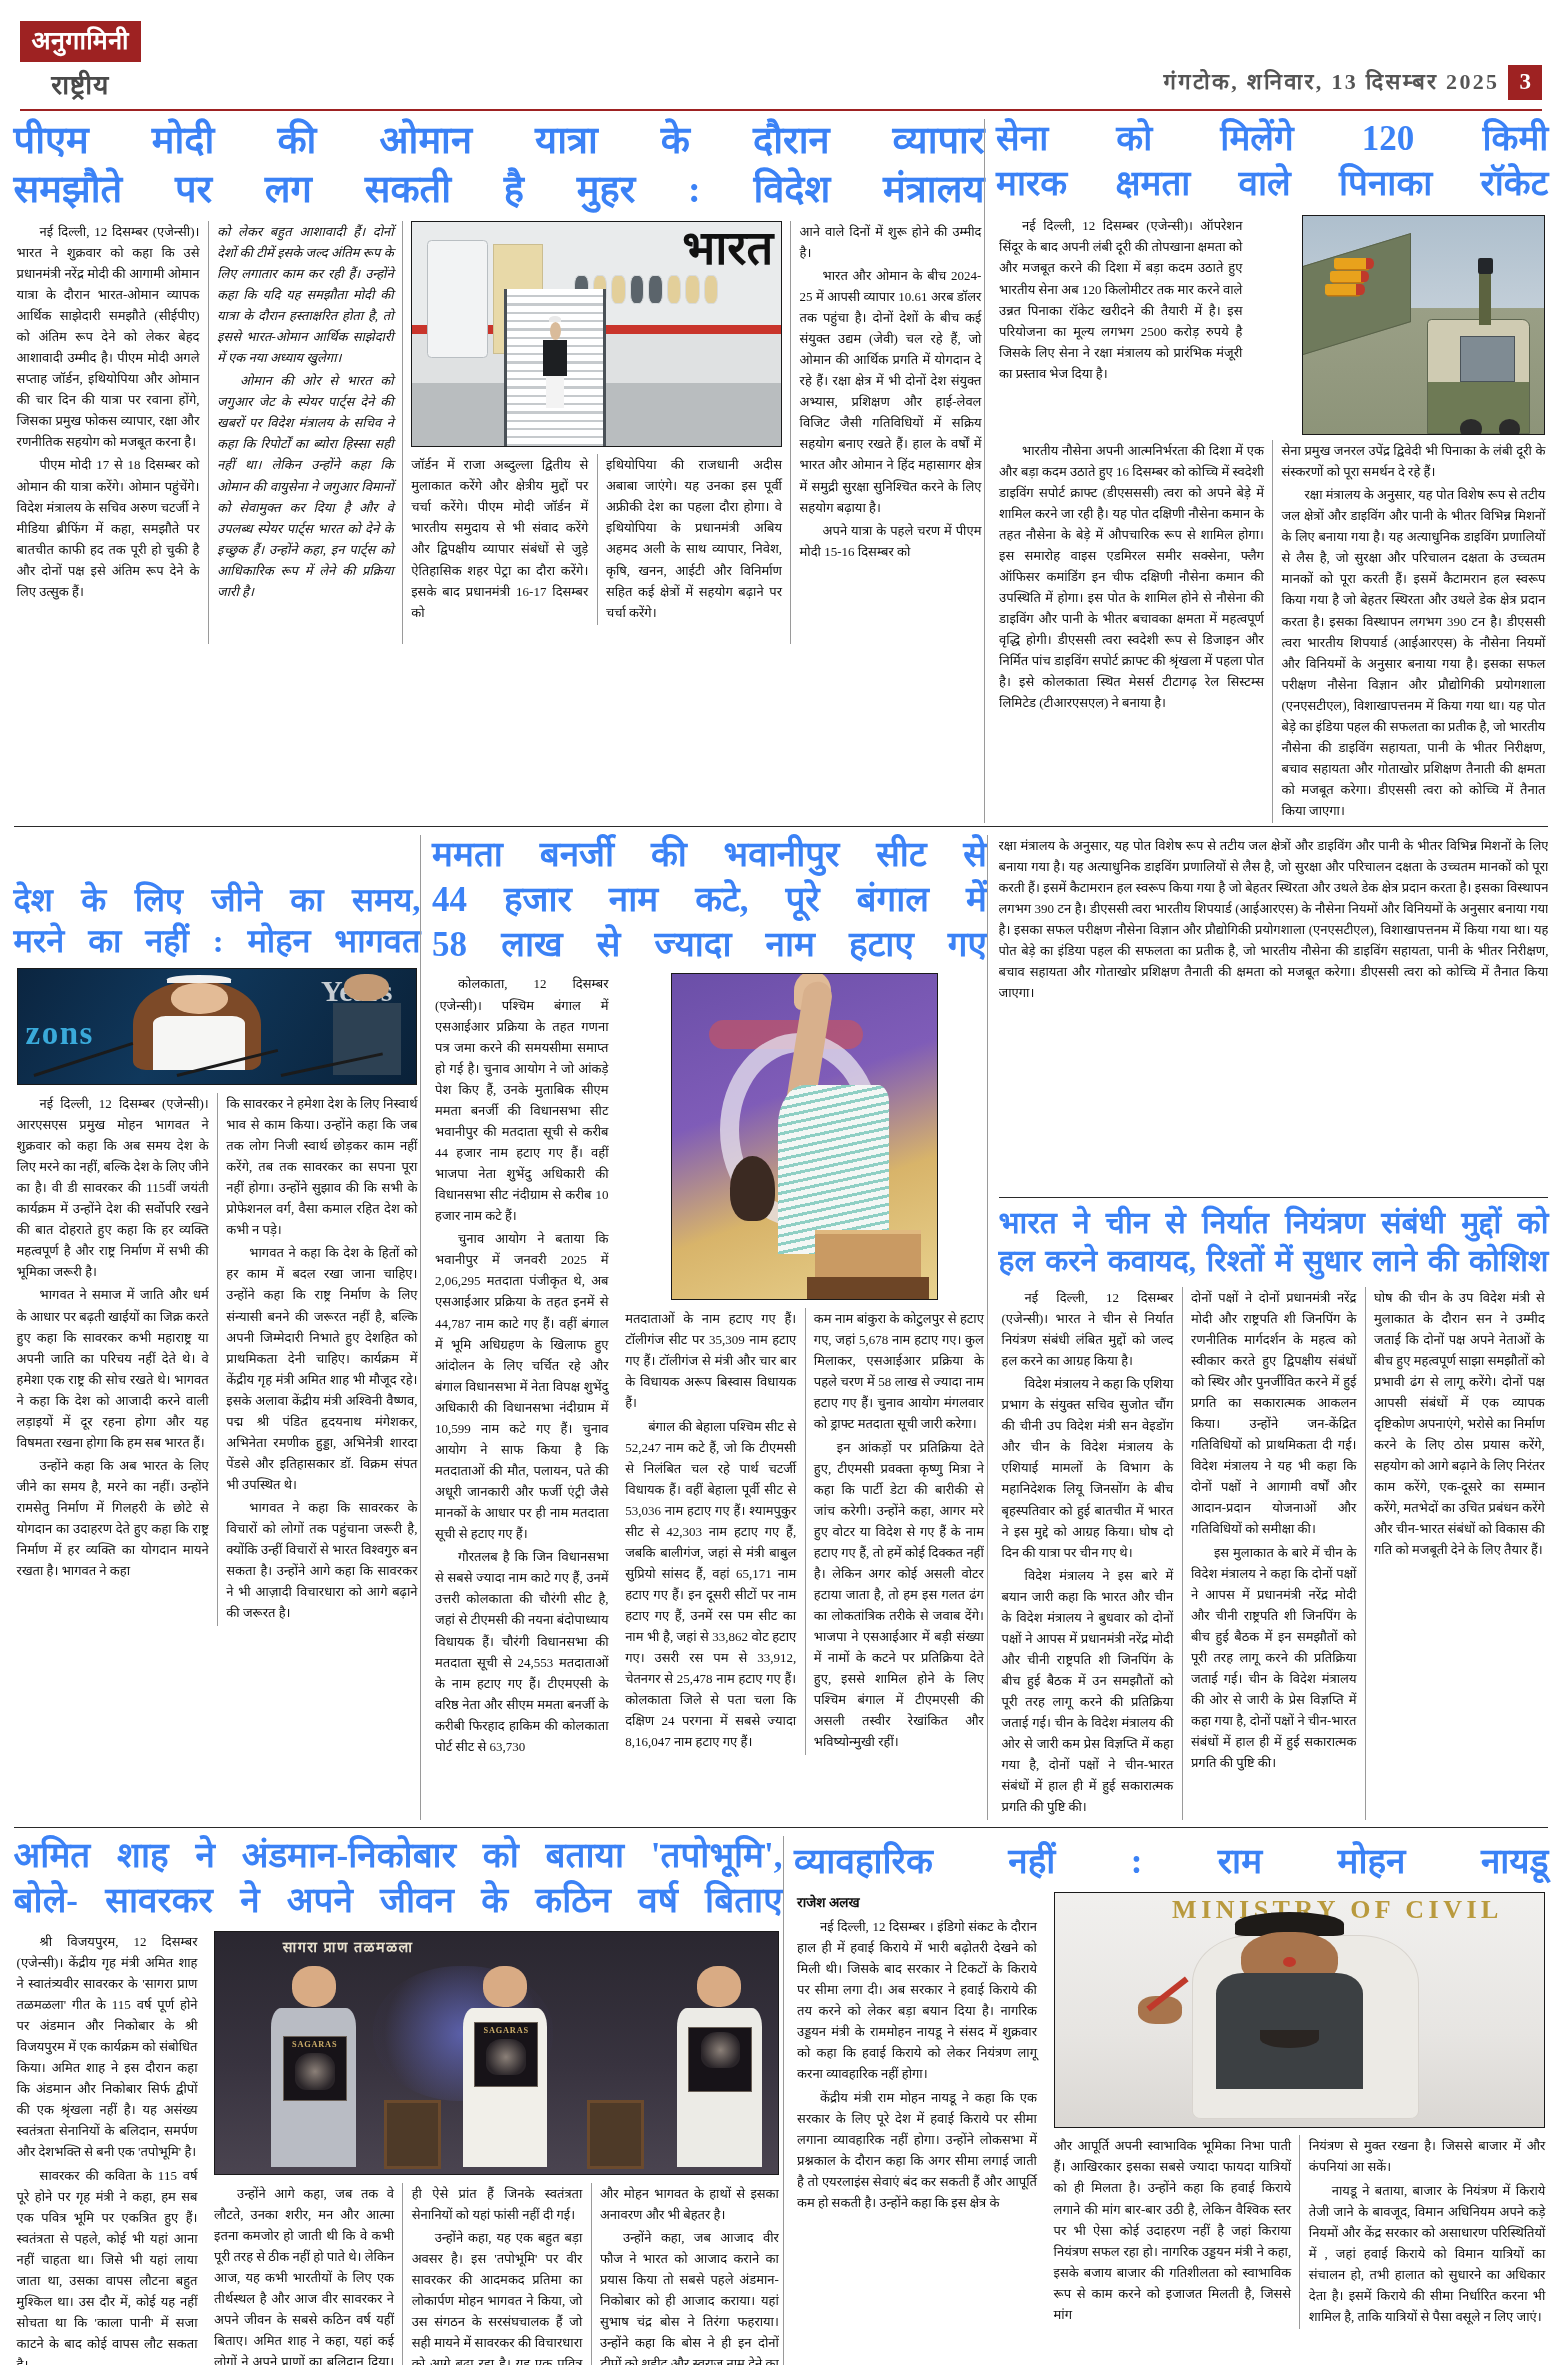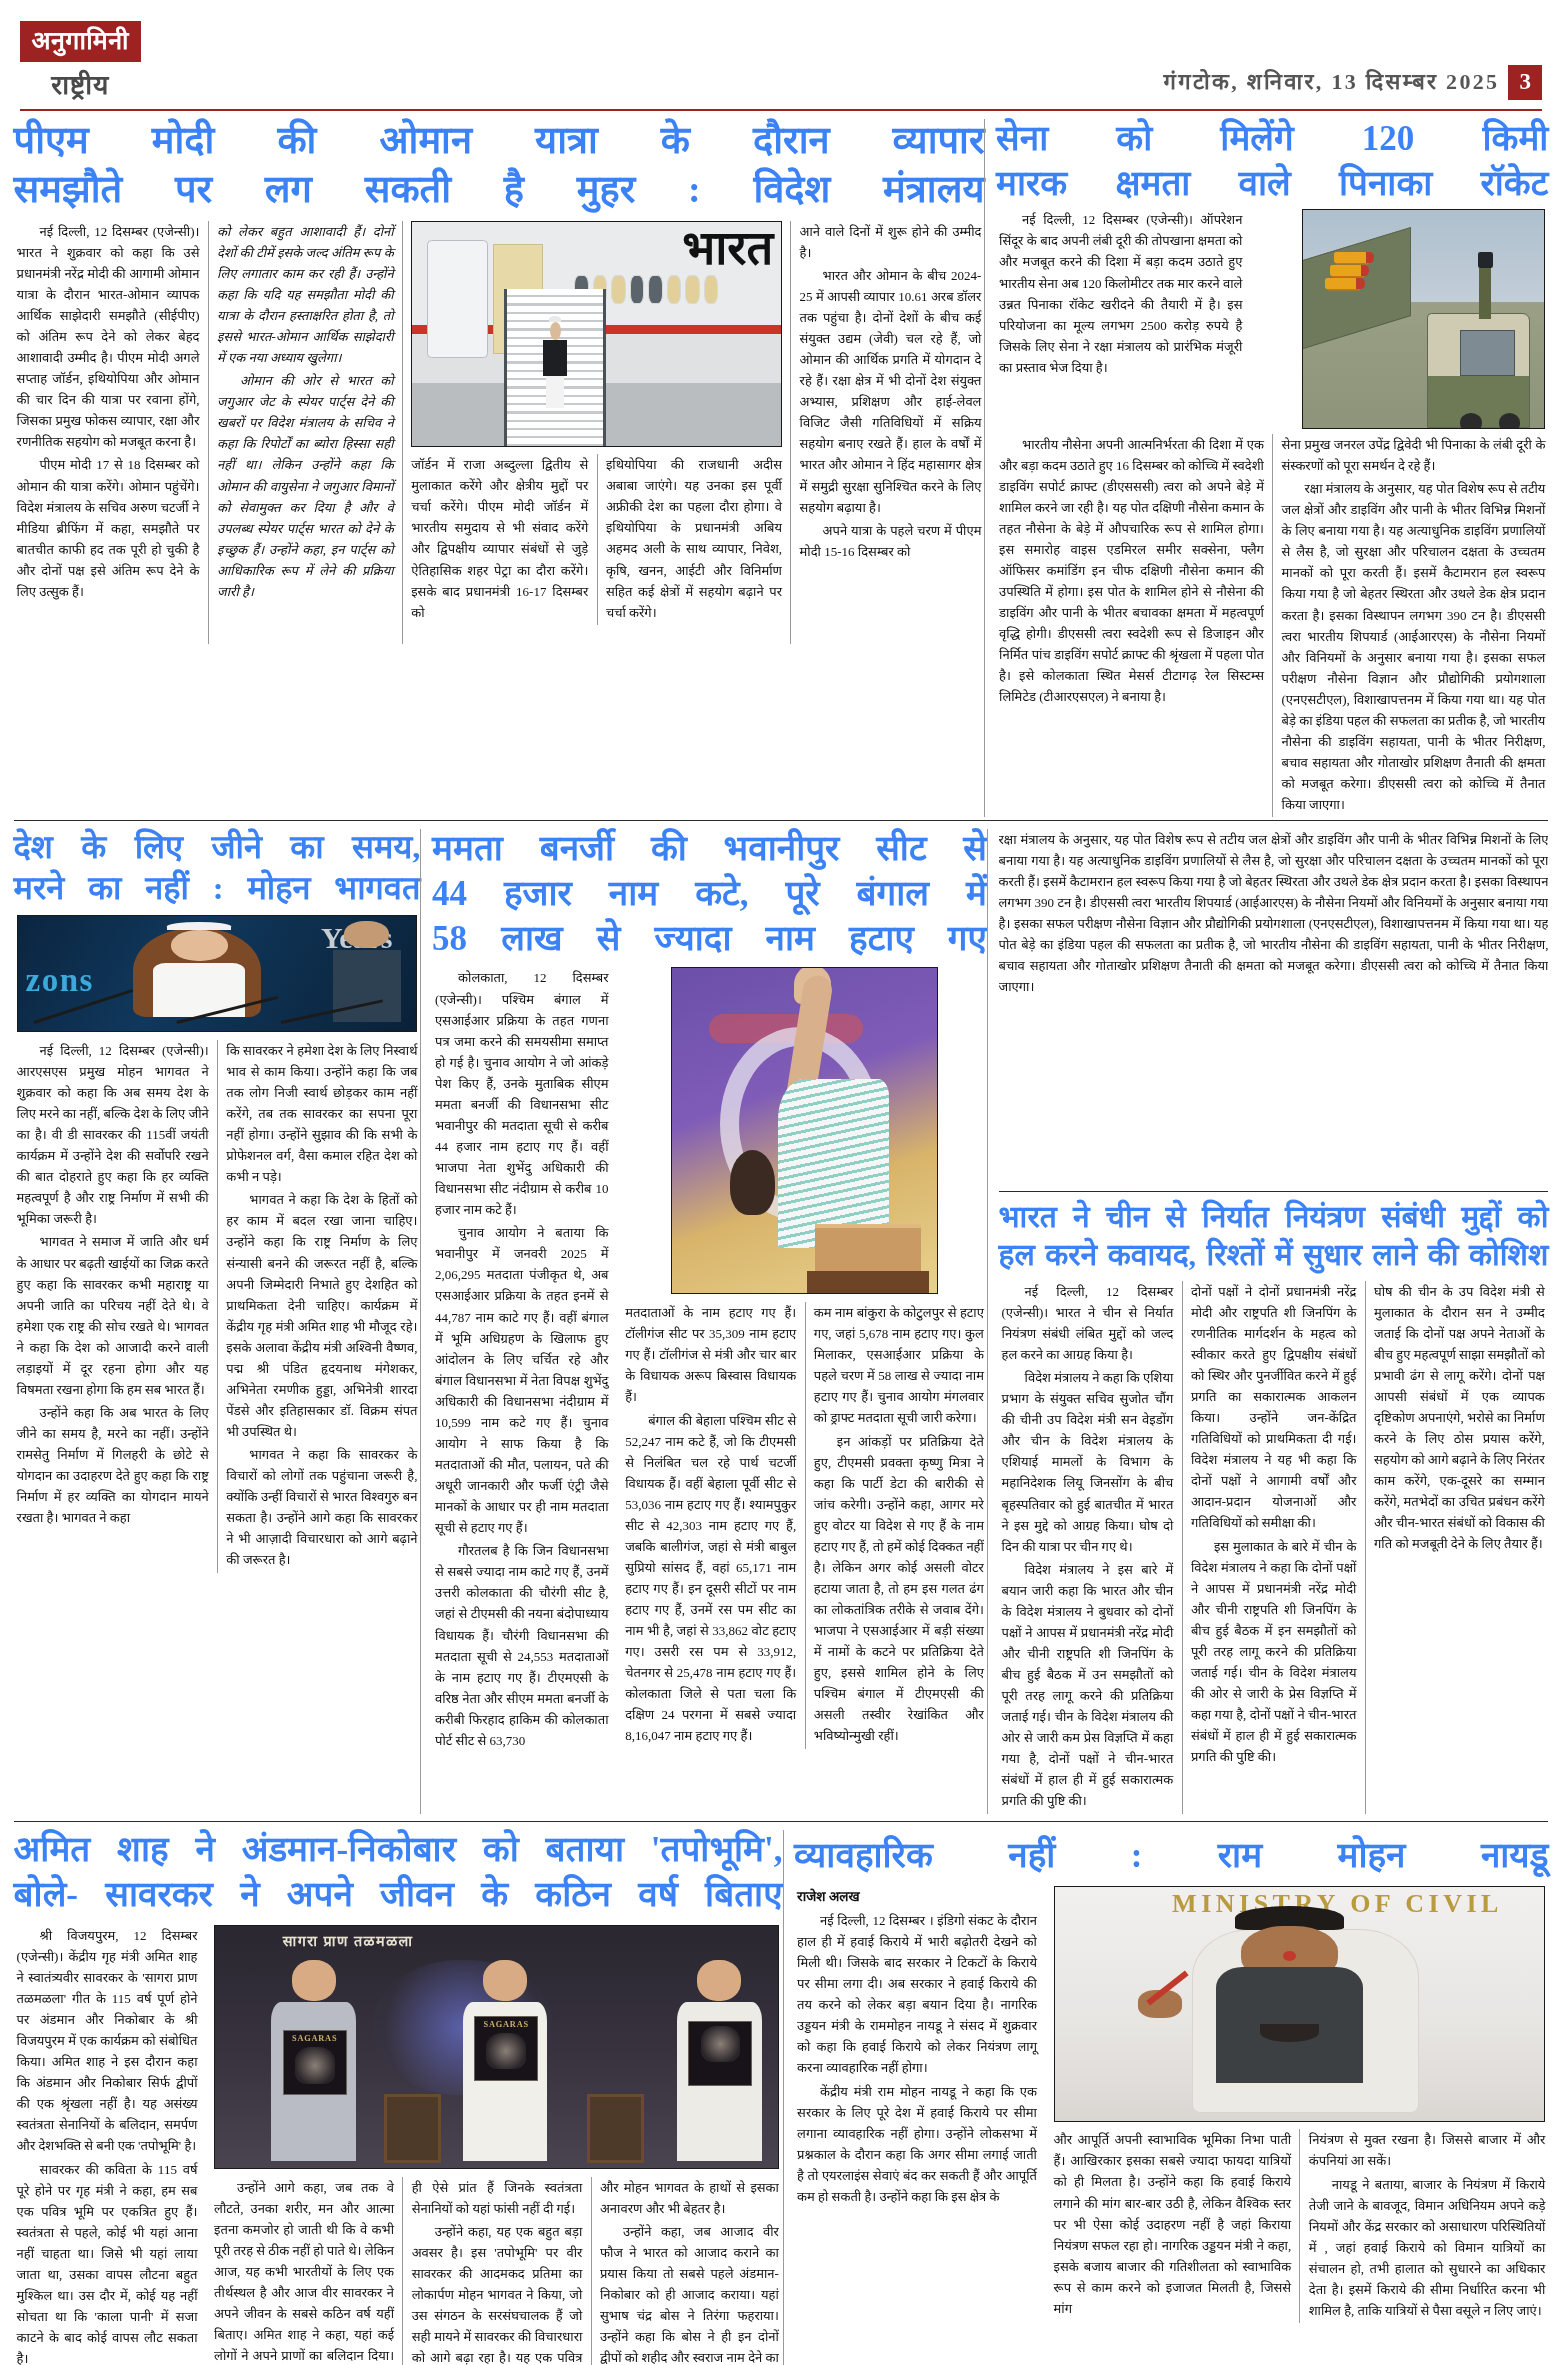--- a/index.html
+++ b/index.html
@@ -286,21 +286,21 @@
           <p>भारत और ओमान के बीच 2024-25 में आपसी व्यापार 10.61 अरब डॉलर तक पहुंचा है। दोनों देशों के बीच कई संयुक्त उद्यम (जेवी) चल रहे हैं, जो ओमान की आर्थिक प्रगति में योगदान दे रहे हैं। रक्षा क्षेत्र में भी दोनों देश संयुक्त अभ्यास, प्रशिक्षण और हाई-लेवल विजिट जैसी गतिविधियों में सक्रिय सहयोग बनाए रखते हैं। हाल के वर्षों में भारत और ओमान ने हिंद महासागर क्षेत्र में समुद्री सुरक्षा सुनिश्चित करने के लिए सहयोग बढ़ाया है।</p>
           <p>अपने यात्रा के पहले चरण में पीएम मोदी 15-16 दिसम्बर को</p>
         </div>
       </div>
     </div>
 
     <div class="vrule" style="width:564px;padding-left:10.6px;box-sizing:border-box;">
       <div class="hl hl-lg">सेना को मिलेंगे 120 किमी</div>
       <div class="hl hl-lg" style="margin-top:6px;">मारक क्षमता वाले पिनाका रॉकेट</div>
 
-      <div class="cols" style="margin-top:6px;gap:43px;">
+      <div class="cols" style="margin-top:12px;gap:43px;">
         <div class="c body-col" style="width:50%;">
           <p>नई दिल्ली, 12 दिसम्बर (एजेन्सी)। ऑपरेशन सिंदूर के बाद अपनी लंबी दूरी की तोपखाना क्षमता को और मजबूत करने की दिशा में बड़ा कदम उठाते हुए भारतीय सेना अब 120 किलोमीटर तक मार करने वाले उन्नत पिनाका रॉकेट खरीदने की तैयारी में है। इस परियोजना का मूल्य लगभग 2500 करोड़ रुपये है जिसके लिए सेना ने रक्षा मंत्रालय को प्रारंभिक मंजूरी का प्रस्ताव भेज दिया है।</p>
         </div>
         <div class="c" style="width:50%;">
           <div class="photo ph-pinaka" style="height:218px;">
             <div class="launcher"></div>
             <div class="tube" style="left:13%;top:19%;"></div>
             <div class="tip" style="left:26%;top:19%;"></div>
             <div class="tube" style="left:11%;top:25%;"></div>
             <div class="tip" style="left:24%;top:25%;"></div>
@@ -326,21 +326,21 @@
           <p>रक्षा मंत्रालय के अनुसार, यह पोत विशेष रूप से तटीय जल क्षेत्रों और डाइविंग और पानी के भीतर विभिन्न मिशनों के लिए बनाया गया है। यह अत्याधुनिक डाइविंग प्रणालियों से लैस है, जो सुरक्षा और परिचालन दक्षता के उच्चतम मानकों को पूरा करती हैं। इसमें कैटामरान हल स्वरूप किया गया है जो बेहतर स्थिरता और उथले डेक क्षेत्र प्रदान करता है। इसका विस्थापन लगभग 390 टन है। डीएससी त्वरा भारतीय शिपयार्ड (आईआरएस) के नौसेना नियमों और विनियमों के अनुसार बनाया गया है। इसका सफल परीक्षण नौसेना विज्ञान और प्रौद्योगिकी प्रयोगशाला (एनएसटीएल), विशाखापत्तनम में किया गया था। यह पोत बेड़े का इंडिया पहल की सफलता का प्रतीक है, जो भारतीय नौसेना की डाइविंग सहायता, पानी के भीतर निरीक्षण, बचाव सहायता और गोताखोर प्रशिक्षण तैनाती की क्षमता को मजबूत करेगा। डीएससी त्वरा को कोच्चि में तैनात किया जाएगा।</p>
         </div>
       </div>
     </div>
   </div>
 
   <hr class="hrule" style="margin-top:3px;">
 
   <div style="display:flex;">
 
-    <div style="width:408px;">
+    <div style="width:408px;margin-top:47px;">
       <div class="hl hl-md">देश के लिए जीने का समय,</div>
       <div class="hl hl-md" style="margin-top:4.5px;">मरने का नहीं : मोहन भागवत</div>
 
       <div class="photo ph-bhagwat" style="height:115px;margin:9px 3px 7.6px 3px;">
         <div class="bgtext">zons</div>
         <div class="bgtext2">Years</div>
         <div class="chair"></div>
         <div class="man">
           <div class="hairw"></div>
           <div class="head"></div>

